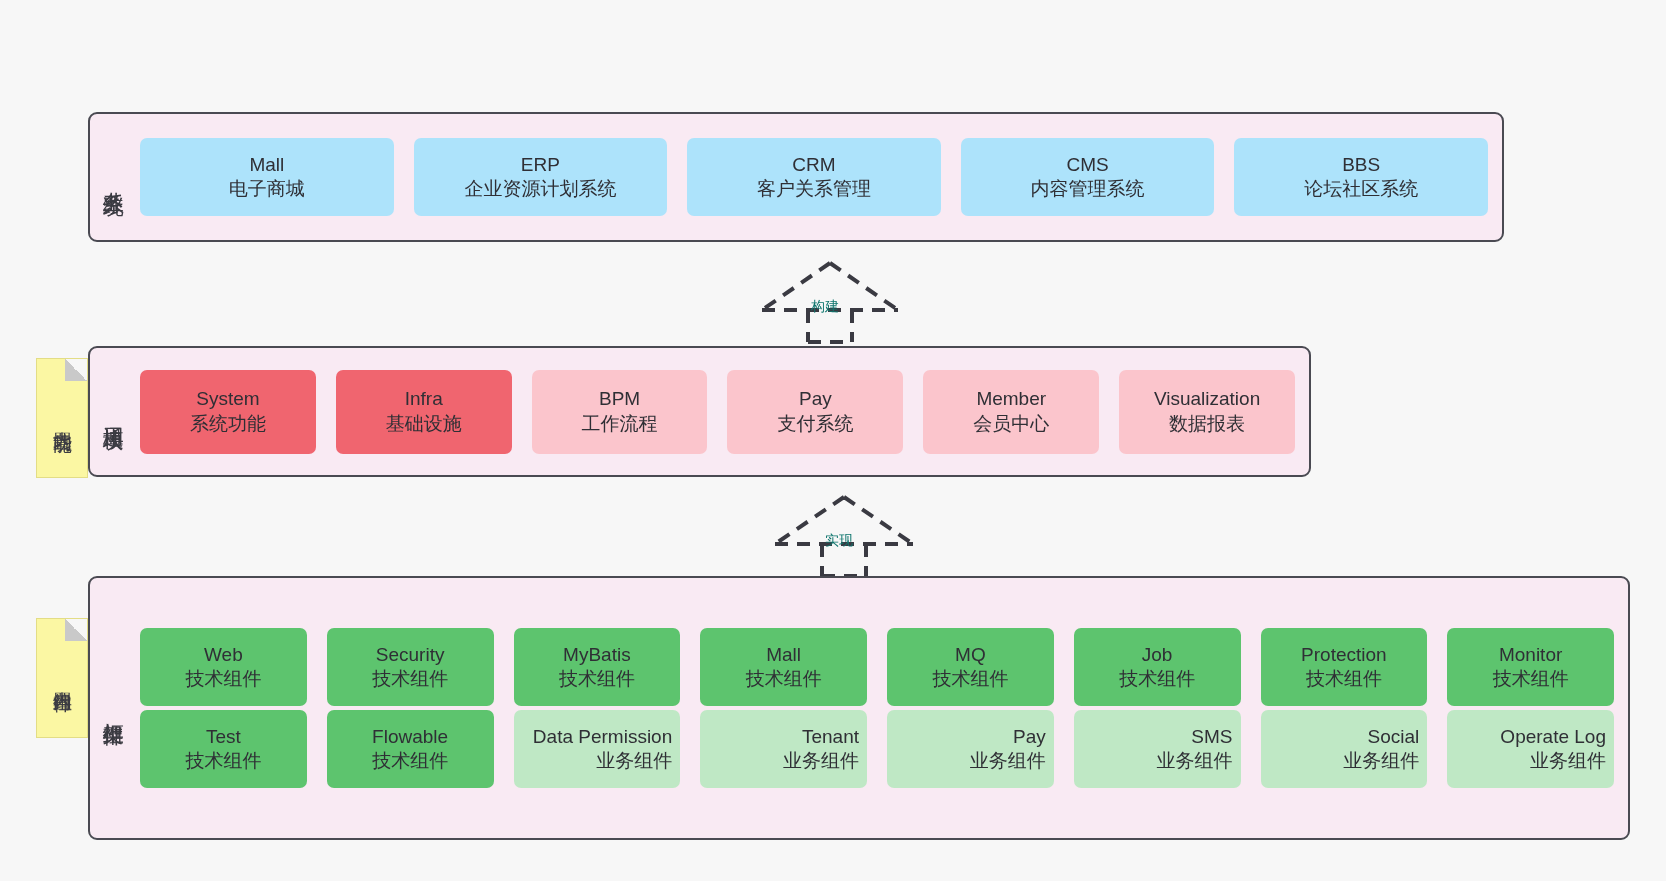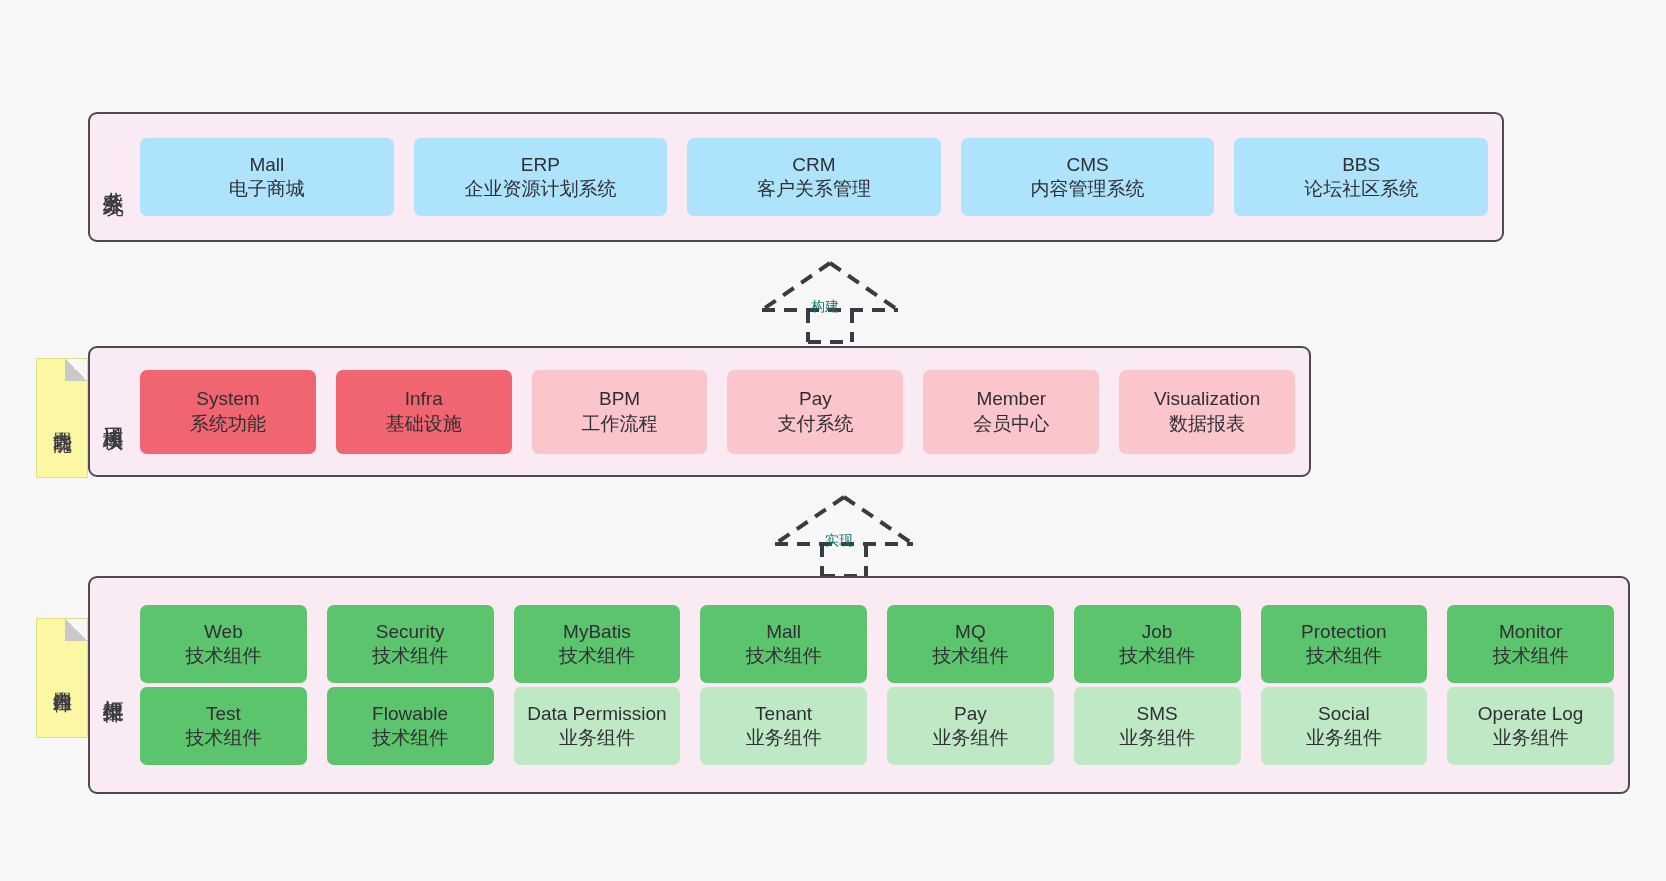--- a/index.html
+++ b/index.html
@@ -83,21 +83,21 @@
     padding: 6px 8px;
     min-width: 0;
   }
   .node .en { display: block; }
   .node .cn { display: block; }
 
   .node.biz      { background: #ade3fb; height: 78px; }
   .node.core     { background: #f0656f; height: 84px; }
   .node.modfaded { background: #fbc5cc; height: 84px; }
   .node.tech     { background: #5dc46e; height: 78px; }
-  .node.bizcomp  { background: #bfe8c5; height: 78px; }
+  .node.bizcomp  { background: #bfe8c5; height: 78px; align-items: flex-end; }
 
   
   .note {
     position: absolute;
     width: 52px;
     background: #fbf7a3;
     border: 1px solid #e3dd86;
     box-sizing: border-box;
     display: flex;
     align-items: center;
@@ -216,21 +216,21 @@
       <path d="M 76 5 L 145 52 M 76 5 L 7 52 M 7 52 L 145 52" fill="none" stroke="#3a3a42" stroke-width="4" stroke-dasharray="13,9" stroke-linecap="butt"></path>
       <path d="M 54 52 L 54 84 M 98 52 L 98 84 M 54 84 L 98 84" fill="none" stroke="#3a3a42" stroke-width="4" stroke-dasharray="13,9" stroke-linecap="butt"></path>
     </svg>
     <span class="arrow-label" style="left:57px; top:40px;">实现</span>
   </div>
 
   <div class="note" style="left:36px; top:618px; height:120px;">
     <span>内置组件</span>
   </div>
 
-  <div class="layer" id="layer-framework" style="left:88px; top:576px; width:1542px; height:218px;">
+  <div class="layer" id="layer-framework" style="left:88px; top:576px; width:1542px; height:264px;">
     <div class="layer-title">框架组件</div>
     <div class="layer-body">
 
       <div class="row">
         <div class="node tech">
           <span class="en">Web</span>
           <span class="cn">技术组件</span>
         </div>
         <div class="node tech">
           <span class="en">Security</span>

